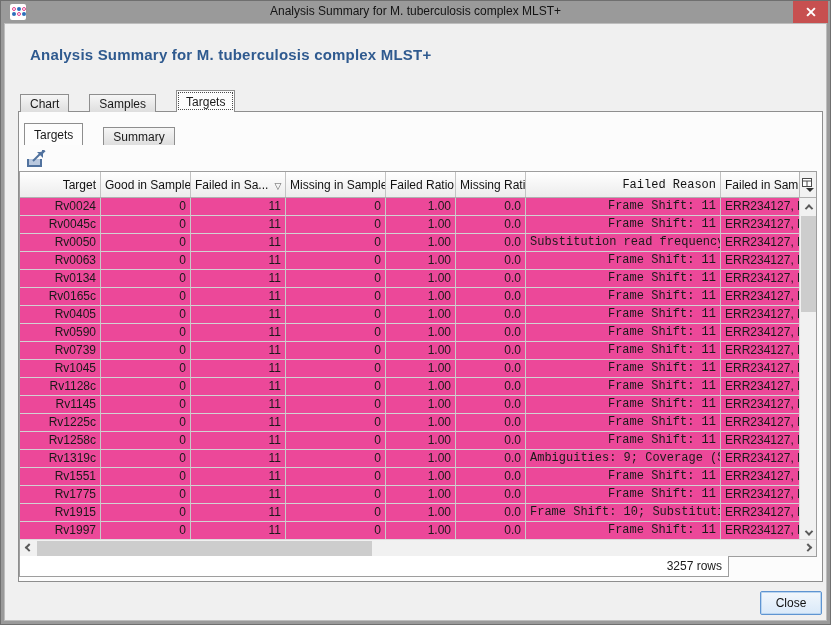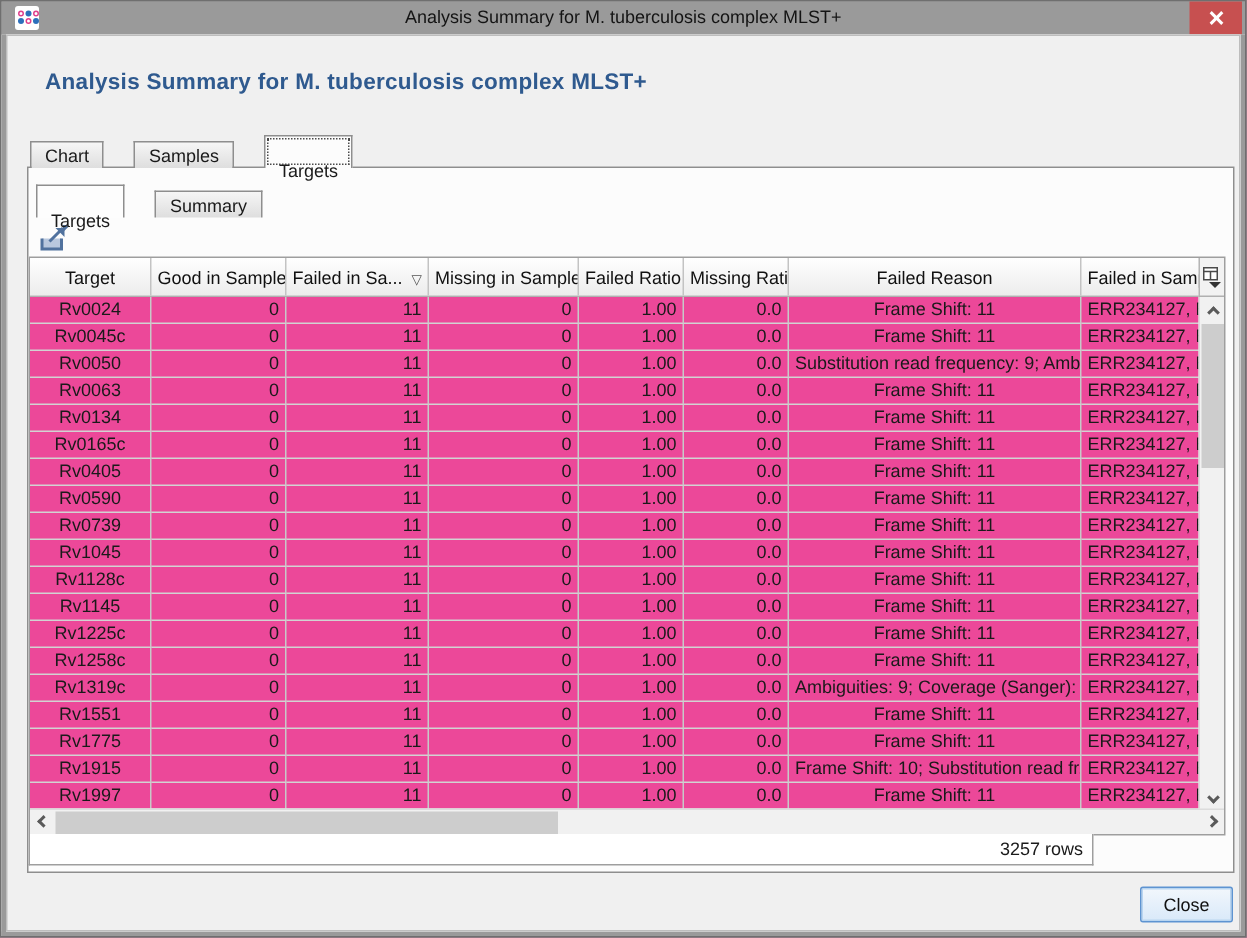--- a/index.html
+++ b/index.html
@@ -27,21 +27,21 @@
               background:#f0f0f0; }
   .inner { position:absolute; inset:0; background:#f0f0f0; border:1px solid #bdbdbd; }
 
   .heading { position:absolute; left:25px; top:22px; font-size:15px; font-weight:bold; color:#2f5a8f; letter-spacing:.2px; }
 
   
   .tabstrip { position:absolute; display:flex; align-items:flex-end; z-index:3;gap:18px; }
   .main-tabs { left:15px; top:66px; height:22px; }
   .tab { border:1px solid #8e8e8e; border-bottom:none; background:linear-gradient(#f6f6f6,#dedede);
          padding:2px 9px 3px 9px; margin-right:2px; height:18px; white-space:nowrap; cursor:pointer; position:relative; }
-  .tab.sel { background:#fcfcfc; height:22px; padding-top:16px; outline:1px dotted #4a4a4a; outline-offset:-3px; z-index:4; }
+  .tab.sel { background:#fcfcfc; height:22px; padding-top:4px; outline:1px dotted #4a4a4a; outline-offset:-3px; z-index:4; }
 
   
   .panel { position:absolute; left:13px; top:87px; width:805px; height:471px; border:1px solid #8e8e8e; background:#fcfcfc; z-index:2; }
 
   
   .sub-tabs { left:5px; top:12px; height:21px; position:absolute; display:flex; align-items:flex-end; }
   .sub-tabs .tab.sel { outline:none; background:#fdfdfd; }
 
   .export-btn { position:absolute; left:6px; top:38px; width:22px; height:19px; cursor:pointer; }
 
@@ -50,22 +50,22 @@
 
   .thead { position:absolute; left:0; top:0; width:781px; height:26px; display:flex;
            background:linear-gradient(#ffffff,#ececec); border-bottom:1px solid #b0b0b0; }
   .hcell { height:100%; border-right:1px solid #c3c3c3; padding:6px 4px 0 4px; white-space:nowrap; overflow:hidden; font-size:12px; color:#111; }
   .hcell .sort { font-size:9px; color:#555; margin-left:6px; }
 
   .tbody { position:absolute; left:0; top:26px; width:781px; height:343px; overflow:hidden; background:#ec4899; }
   .trow { display:flex; height:18px; }
   .tcell { height:18px; line-height:17px; border-right:1px solid #c8c8c8; border-bottom:1px solid #d2d2d2;
            padding:0 4px; white-space:nowrap; overflow:hidden; font-size:12px; }
-  .al { text-align:center; } .ar { text-align:right; }
-  .c0{width:81px;} .c1{width:90px;} .c2{width:95px;} .c3{width:100px;} .c4{width:70px;} .c5{width:70px;} .c6{width:195px;} .c7{width:80px;}
+  .al { text-align:right; } .ar { text-align:right; }
+  .c0{width:81px;} .c1{width:90px;} .c2{width:95px;} .c3{width:100px;} .c4{width:70px;} .c5{width:70px;} .c6{width:195px;font-family:Liberation Mono, monospace;} .c7{width:80px;}
 
   
   .colcfg { position:absolute; right:0; top:0; width:17px; height:26px; background:#f2f2f2;
             border-left:1px solid #b5b5b5; border-bottom:1px solid #b0b0b0; cursor:pointer; }
 
   
   .vscroll { position:absolute; right:0; top:26px; width:17px; height:343px; background:#f1f1f1; border-left:1px solid #dcdcdc; }
   .vthumb { position:absolute; left:1px; top:18px; width:15px; height:96px; background:#cdcdcd; }
   .hscroll { position:absolute; left:0; bottom:0; width:796px; height:17px; background:#f1f1f1; border-top:1px solid #dcdcdc; }
   .hthumb { position:absolute; left:17px; top:1px; width:335px; height:15px; background:#cdcdcd; }

